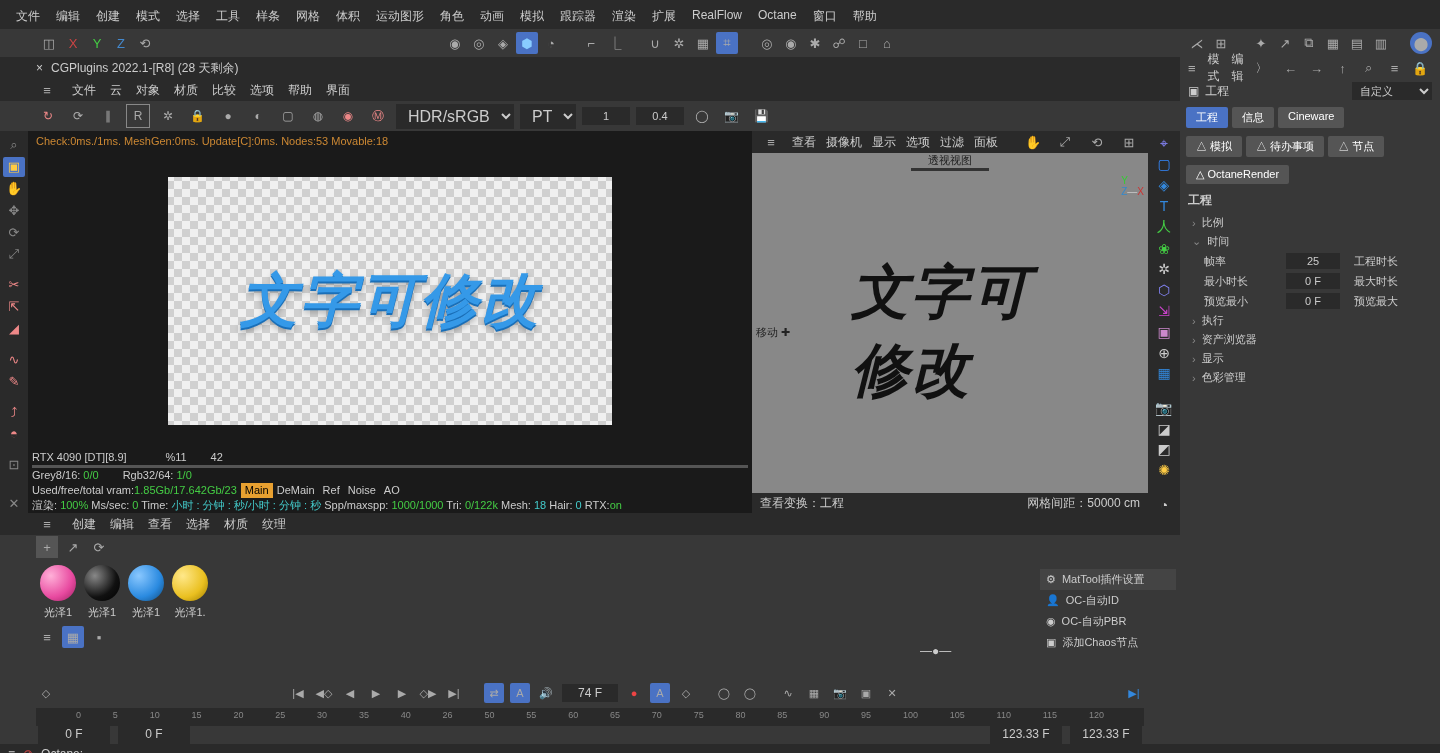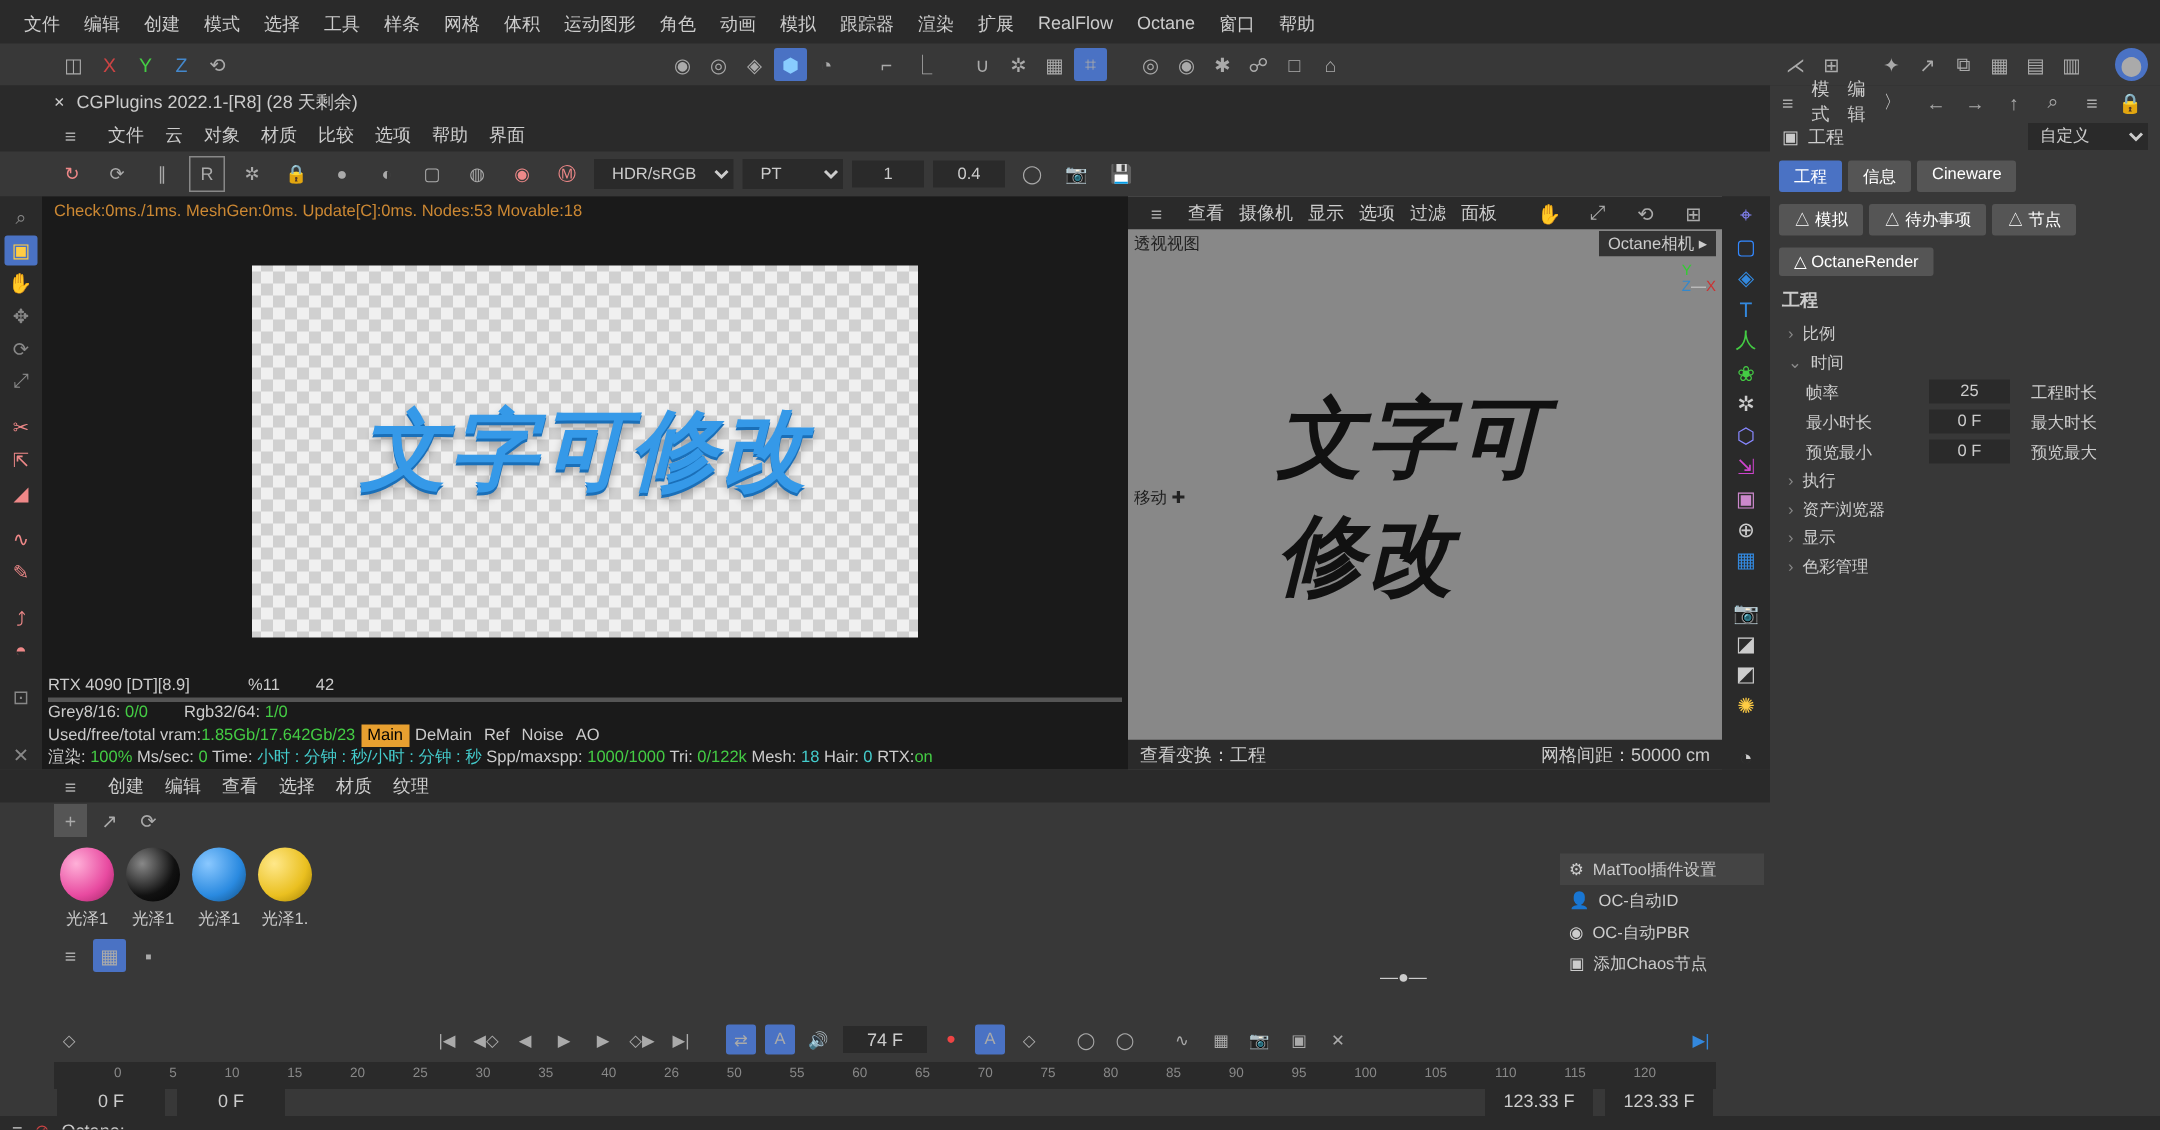--- a/index.html
+++ b/index.html
@@ -18,21 +18,21 @@
 
 
 .row3 { height: 22px; background: #2a2a2a; display: flex; align-items: center; padding: 0 36px; }
 .row3-close { color: #ccc; margin-right: 8px; }
 .row3-title { color: #ccc; }
 
 .row4 { height: 22px; background: #2a2a2a; display: flex; align-items: center; padding: 0 36px; gap: 14px; }
 
 .row5 { height: 30px; background: #383838; display: flex; align-items: center; padding: 0 36px; gap: 6px; }
 .row5-btn { width: 24px; height: 24px; display: inline-flex; align-items: center; justify-content: center; color: #aaa; }
-.row5-sel { background: #2a2a2a; color: #ccc; padding: 3px 8px; border: none; font-size: 11px; }
+.row5-sel { background: #2a2a2a; color: #ccc; padding: 3px 8px; border: none; font-size: 16px; }
 .row5-num { background: #2a2a2a; color: #ccc; padding: 3px 8px; width: 48px; text-align: center; border: none; font-size: 11px; }
 
 
 .main { display: flex; flex: 1; height: 382px; }
 .left-tools { width: 28px; background: #2a2a2a; display: flex; flex-direction: column; gap: 2px; padding-top: 4px; align-items: center; }
 .lt-btn { width: 22px; height: 22px; display: flex; align-items: center; justify-content: center; color: #888; font-size: 13px; }
 .lt-sel { background: #4a72c4; border-radius: 2px; }
 
 .center { flex: 1; display: flex; gap: 0; }
 
@@ -41,21 +41,21 @@
 .render-dim { color: #cc8833; text-align: right; padding-right: 12px; font-size: 11px; }
 .render-img { flex: 1; display: flex; align-items: center; justify-content: center; }
 .rimg { width: 444px; height: 248px; background: repeating-conic-gradient(#d0d0d0 0% 25%, #f0f0f0 0% 50%) 50% / 16px 16px; display: flex; align-items: center; justify-content: center; }
 .rtext { font-size: 58px; font-weight: 900; color: #3599e8; text-shadow: 0 2px 0 #1a6fb8, 0 4px 6px rgba(0,0,0,.3); font-style: italic; letter-spacing: 2px; }
 .render-stats { font-size: 11px; padding: 0 4px; line-height: 15px; }
 .rs-row1 { display:flex; }
 .rs-bar { flex:1; display:flex; } .rs-green { color: #44cc44; } .rs-cyan { color: #44cccc; }
 
 .viewport { width: 396px; background: #888; position: relative; display: flex; flex-direction: column; }
 .vp-menubar { height: 22px; background: #2a2a2a; display: flex; align-items: center; gap: 10px; padding: 0 8px; }
-.vp-top { height: 18px; background: #888; display: flex; justify-content: space-between; padding: 0 4px; color: #222; font-size: 11px; align-items: center; }
+.vp-top { height: 18px; background: #888; display: flex; justify-content: space-between; padding: 0 4px; color: #222; font-size: 11px; align-items: center; flex-direction: column; }
 .vp-cam { background: #333; color: #ccc; padding: 1px 6px; font-size: 11px; }
 .vp-body { flex: 1; position: relative; background: #888; }
 .vp-text { position: absolute; top: 50%; left: 50%; transform: translate(-50%, -50%); font-size: 58px; font-weight: 900; color: #111; font-style: italic; letter-spacing: 2px; }
 .vp-axis { position: absolute; top: 4px; right: 4px; font-size: 10px; }
 .vp-axis .ay { color: #33cc33; } .vp-axis .ax { color: #cc3333; } .vp-axis .az { color: #3388cc; }
 .vp-move { position: absolute; top: 50%; left: 4px; color: #222; font-size: 11px; transform: translateY(-50%); }
 .vp-bot { height: 20px; background: #2a2a2a; display: flex; justify-content: space-between; padding: 0 8px; align-items: center; }
 
 .right-rail { width: 32px; background: #2a2a2a; display: flex; flex-direction: column; gap: 4px; padding-top: 4px; align-items: center; }
 .rr-btn { width: 24px; height: 24px; display: flex; align-items: center; justify-content: center; font-size: 14px; }
@@ -213,21 +213,21 @@
   <span class="row5-btn" style="border:1px solid #888">R</span>
   <span class="row5-btn">✲</span>
   <span class="row5-btn">🔒</span>
   <span class="row5-btn">●</span>
   <span class="row5-btn">◐</span>
   <span class="row5-btn">▢</span>
   <span class="row5-btn">◍</span>
   <span class="row5-btn" style="color:#e88">◉</span>
   <span class="row5-btn" style="color:#e88">Ⓜ</span>
   <select class="row5-sel"><option>HDR/sRGB</option></select>
-  <select class="row5-sel" style="width:67px"><option>PT</option></select>
+  <select class="row5-sel" style="width:56px"><option>PT</option></select>
   <input class="row5-num" value="1" style="">
   <input class="row5-num" value="0.4" style="">
   <span class="row5-btn">◯</span>
   <span class="row5-btn">📷</span>
   <span class="row5-btn">💾</span>
 </div>
 
 <div class="main">
   <div class="left-tools">
     <span class="lt-btn">⌕</span>

